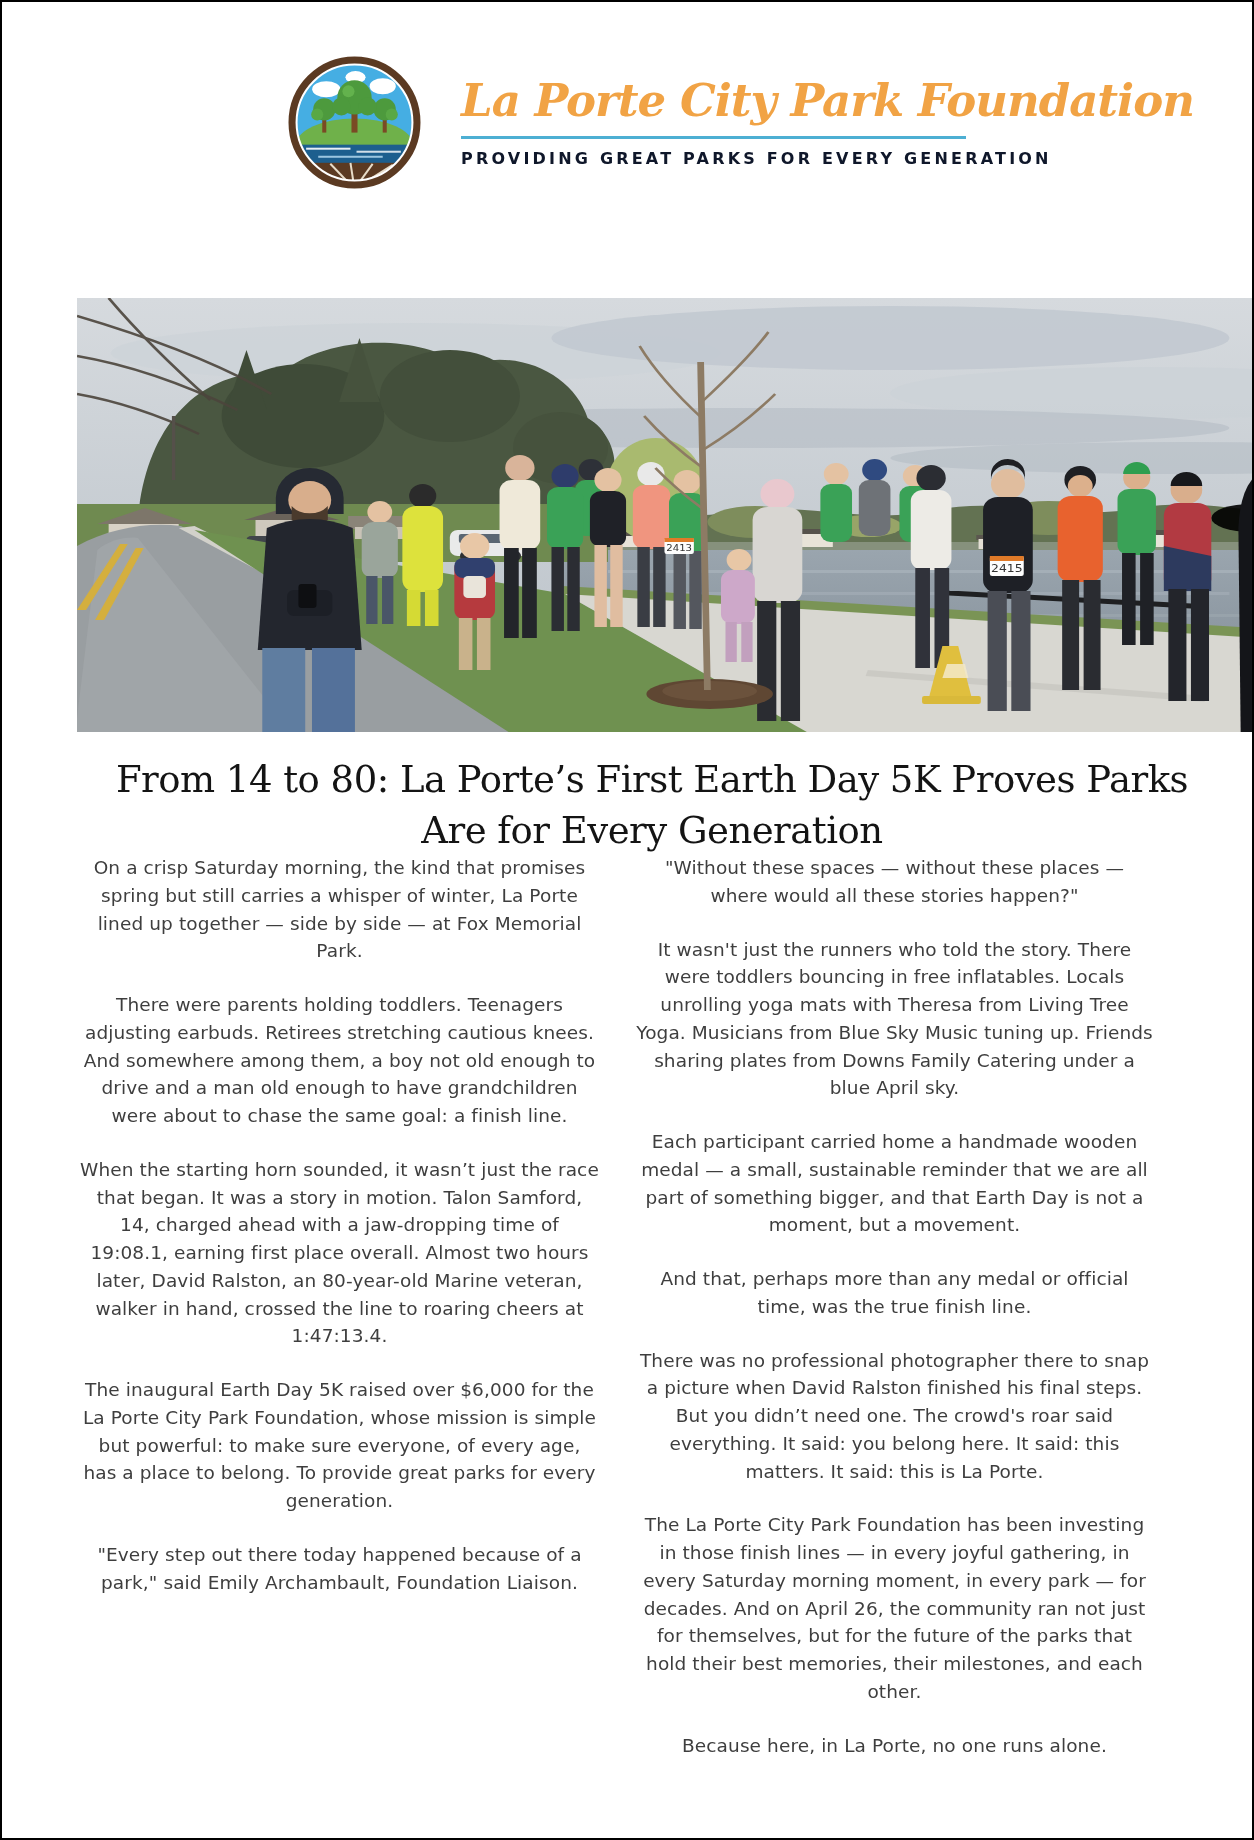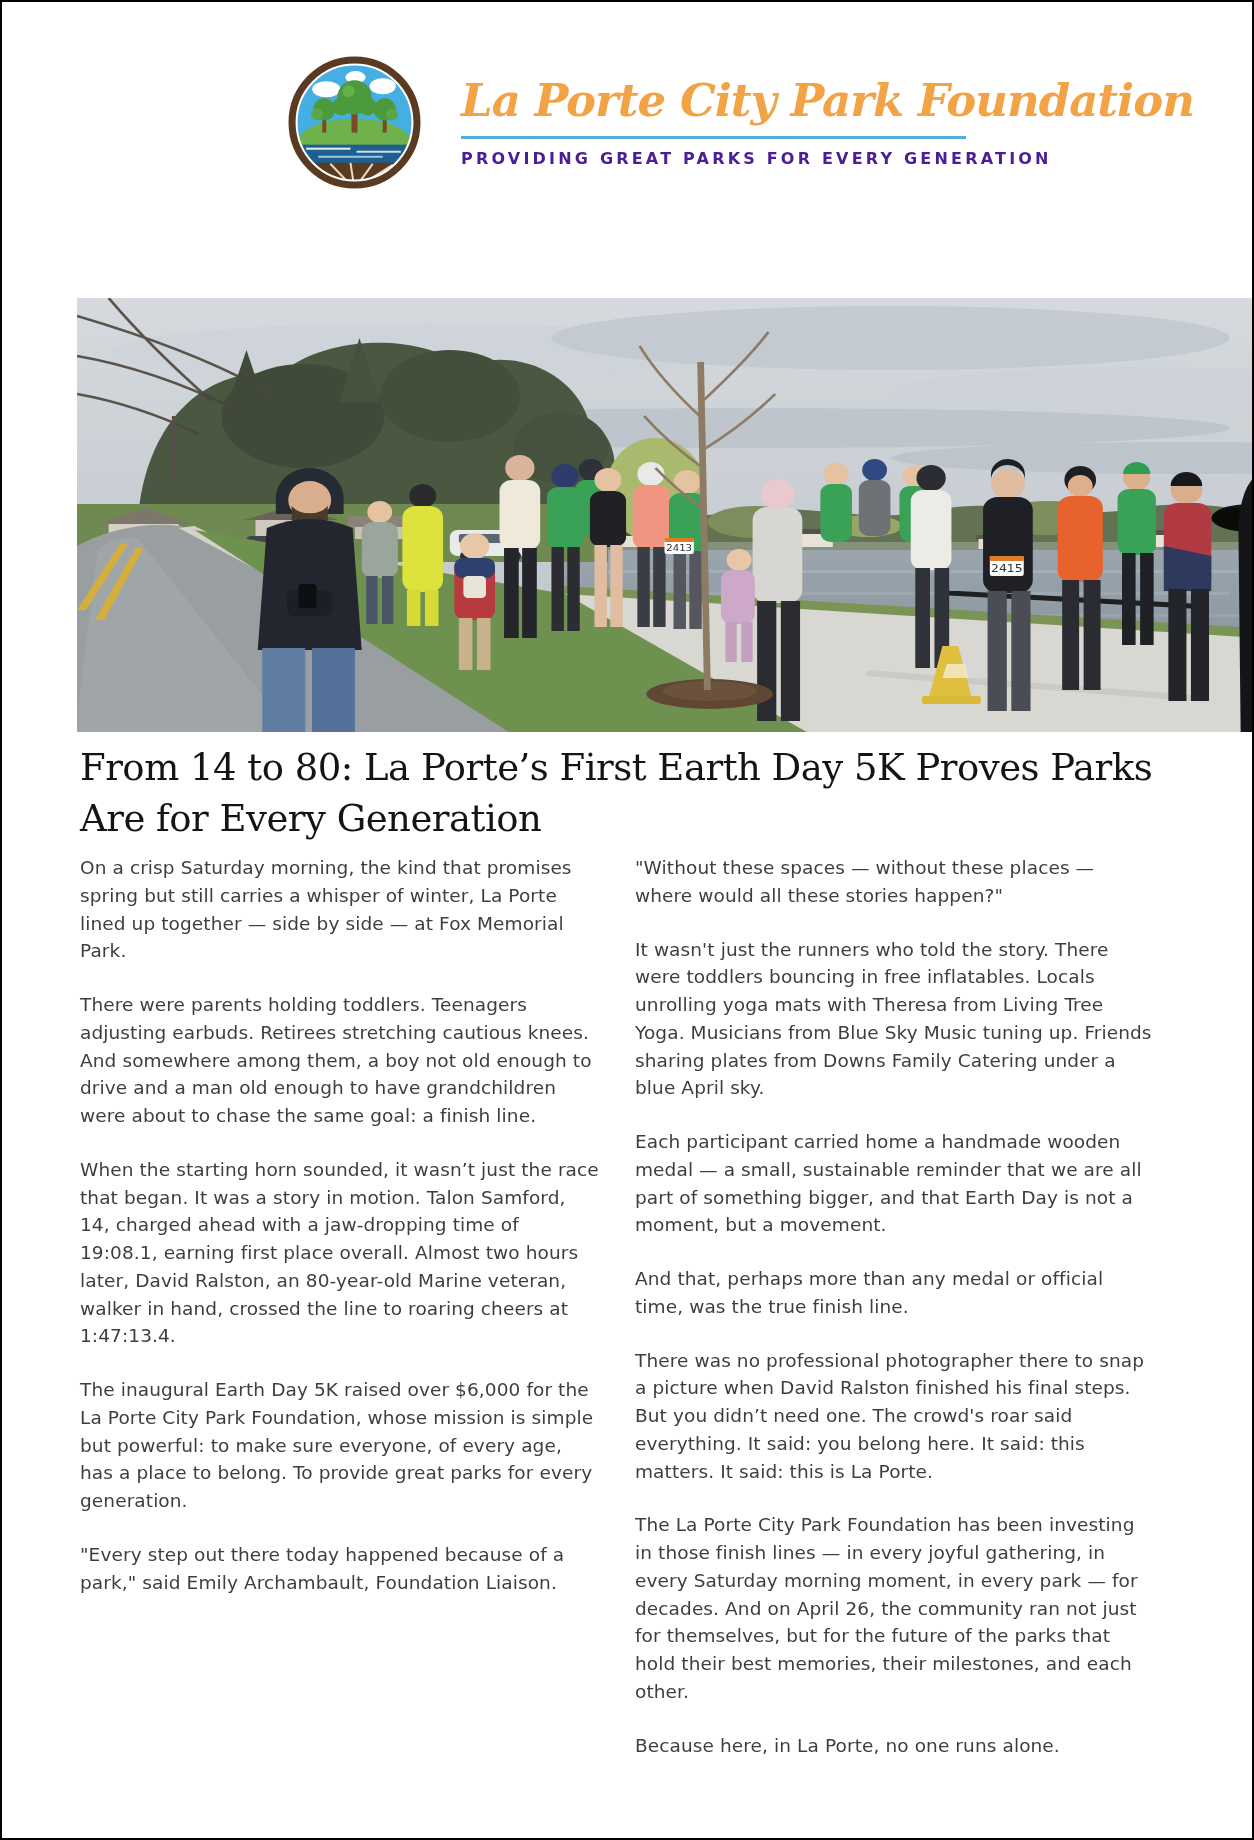--- a/index.html
+++ b/index.html
@@ -1,41 +1,42 @@
 <!DOCTYPE html>
 <html><head>
 <meta charset="utf-8">
 <style>
   html,body{margin:0;padding:0;background:#ffffff;}
   .page{
     position:relative;width:1254px;height:1840px;box-sizing:border-box;
     background:#ffffff;border:2px solid #000000;overflow:hidden;
     font-family:"DejaVu Sans",sans-serif;
+    text-align:center;
   }
   
   .header{position:absolute;top:54px;left:0;right:0;display:flex;justify-content:center;align-items:center;gap:40px;}
   .logo{width:133px;height:133px;flex:0 0 auto;}
   .header-text{display:flex;flex-direction:column;width:505px;}
   .org-script{
     font-family:"DejaVu Serif",serif;font-style:italic;font-weight:700;
     font-size:45px;line-height:1.05;color:#F1A345;letter-spacing:-1px;white-space:nowrap;
   }
   .header-divider{height:3px;background:#4DAFD3;border:none;margin:12px 0 10px;width:100%;}
   .tagline{
     font-family:"DejaVu Sans",sans-serif;font-weight:700;font-size:16px;
-    letter-spacing:3.2px;color:#4c1d95;white-space:nowrap;
+    letter-spacing:3.2px;color:#0f172a;white-space:nowrap;
   }
   
   .photo{position:absolute;left:75px;top:296px;width:1245px;height:434px;overflow:hidden;background:#c6ccd2;}
   .photo svg{display:block;width:100%;height:100%;}
   
   .headline{
     position:absolute;left:78px;top:740px;width:1120px;
     font-family:"DejaVu Serif",serif;font-weight:500;font-size:37px;
-    letter-spacing:-0.5px;line-height:1.38;color:#141414;margin:0;
+    letter-spacing:-0.5px;line-height:1.38;color:#141414;margin:12px;
   }
   
   .columns{position:absolute;left:78px;top:852px;width:1074px;display:flex;gap:36px;}
   .col{width:519px;}
   .col p{
     margin:0 0 26px;font-family:"DejaVu Sans",sans-serif;font-size:18.5px;
     line-height:1.5;color:#3E3E3E;letter-spacing:0.1px;
   }
   .col p:last-child{margin-bottom:0;}
 </style>

